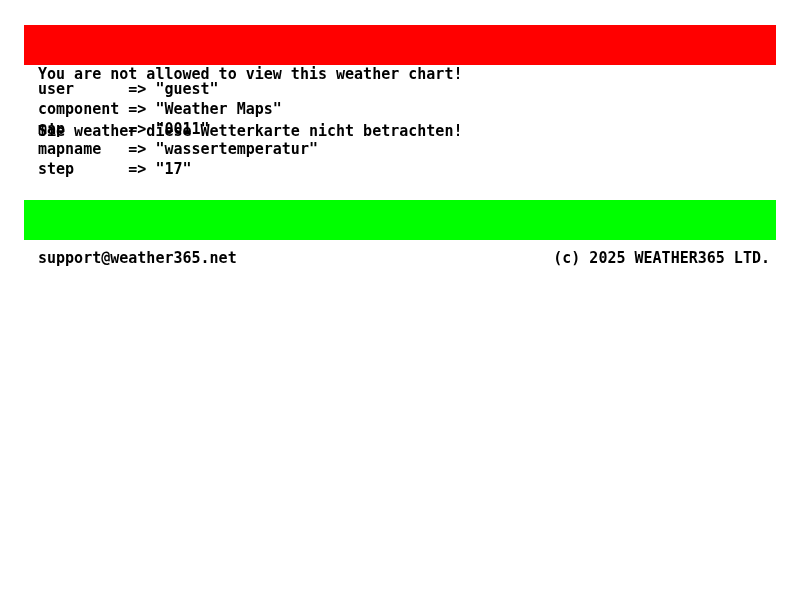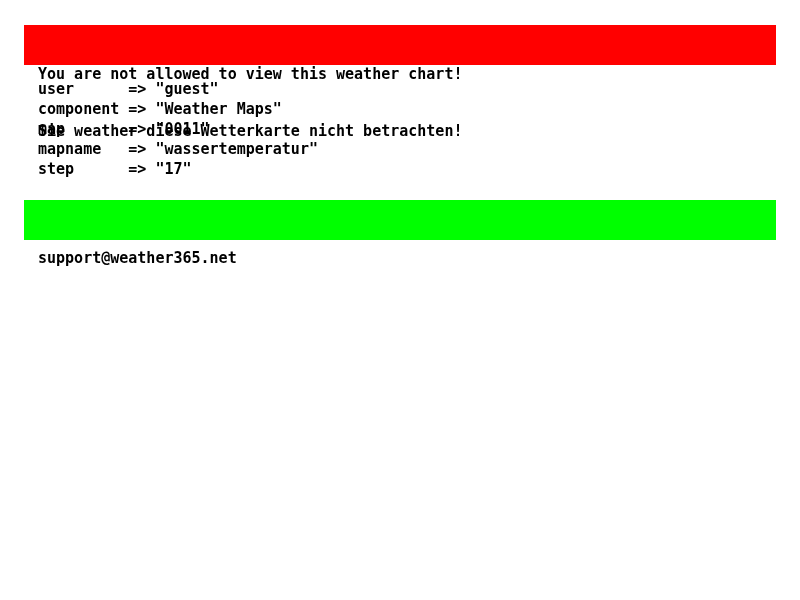--- a/index.html
+++ b/index.html
@@ -52,15 +52,16 @@
     <div>Sie weather diese Wetterkarte nicht betrachten!</div>
   </div>
 
   <div class="params" id="params"><div>user      =&gt; "guest"</div><div>component =&gt; "Weather Maps"</div><div>map       =&gt; "0011"</div><div>mapname   =&gt; "wassertemperatur"</div><div>step      =&gt; "17"</div></div>
 
   <div class="banner banner-info" style="background: rgb(0, 255, 0);">
   </div>
 
   <div class="footer">
     <span>support@weather365.net</span>
+    <span>(c) 2025 WEATHER365 LTD.</span>
   </div>
 
 </div>
 
 </body></html>

